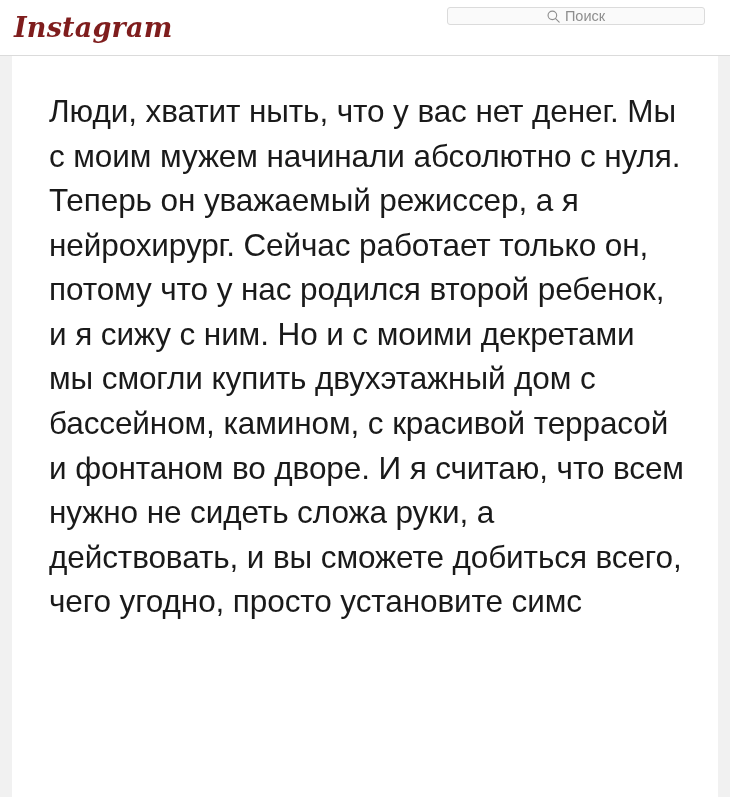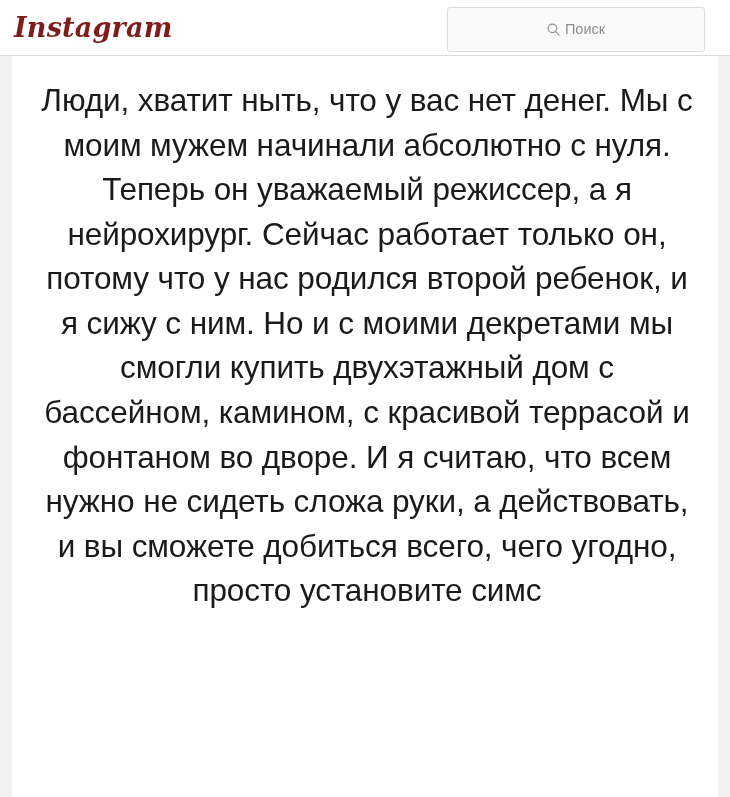--- a/index.html
+++ b/index.html
@@ -39,21 +39,21 @@
     color: #7f1d1d;
     letter-spacing: 0.2px;
     line-height: 1;
     user-select: none;
   }
   .searchbox {
     position: absolute;
     left: 447px;
     top: 7px;
     width: 258px;
-    height: 45px;
+    height: 18px;
     background: #fafafa;
     border: 1px solid #dbdbdb;
     border-radius: 3px;
     display: flex;
     align-items: center;
     justify-content: center;
     box-sizing: border-box;
   }
   .search-inner {
     display: flex;
@@ -91,22 +91,21 @@
     padding: 22px 22px 0 26px;
     overflow: hidden;
   }
   .post-text {
     font-family: "Liberation Sans", sans-serif;
     font-size: 31.5px;
     line-height: 1.415;
     color: #1a1a1a;
     letter-spacing: -0.1px;
     white-space: pre-wrap;
-    margin: 0;
-    text-align: center;
+    margin: 11px;
   }
 </style>
 </head>
 <body>
 
 <div class="screen">
 
   <div class="topbar">
     <div class="brand">Instagram</div>
 

